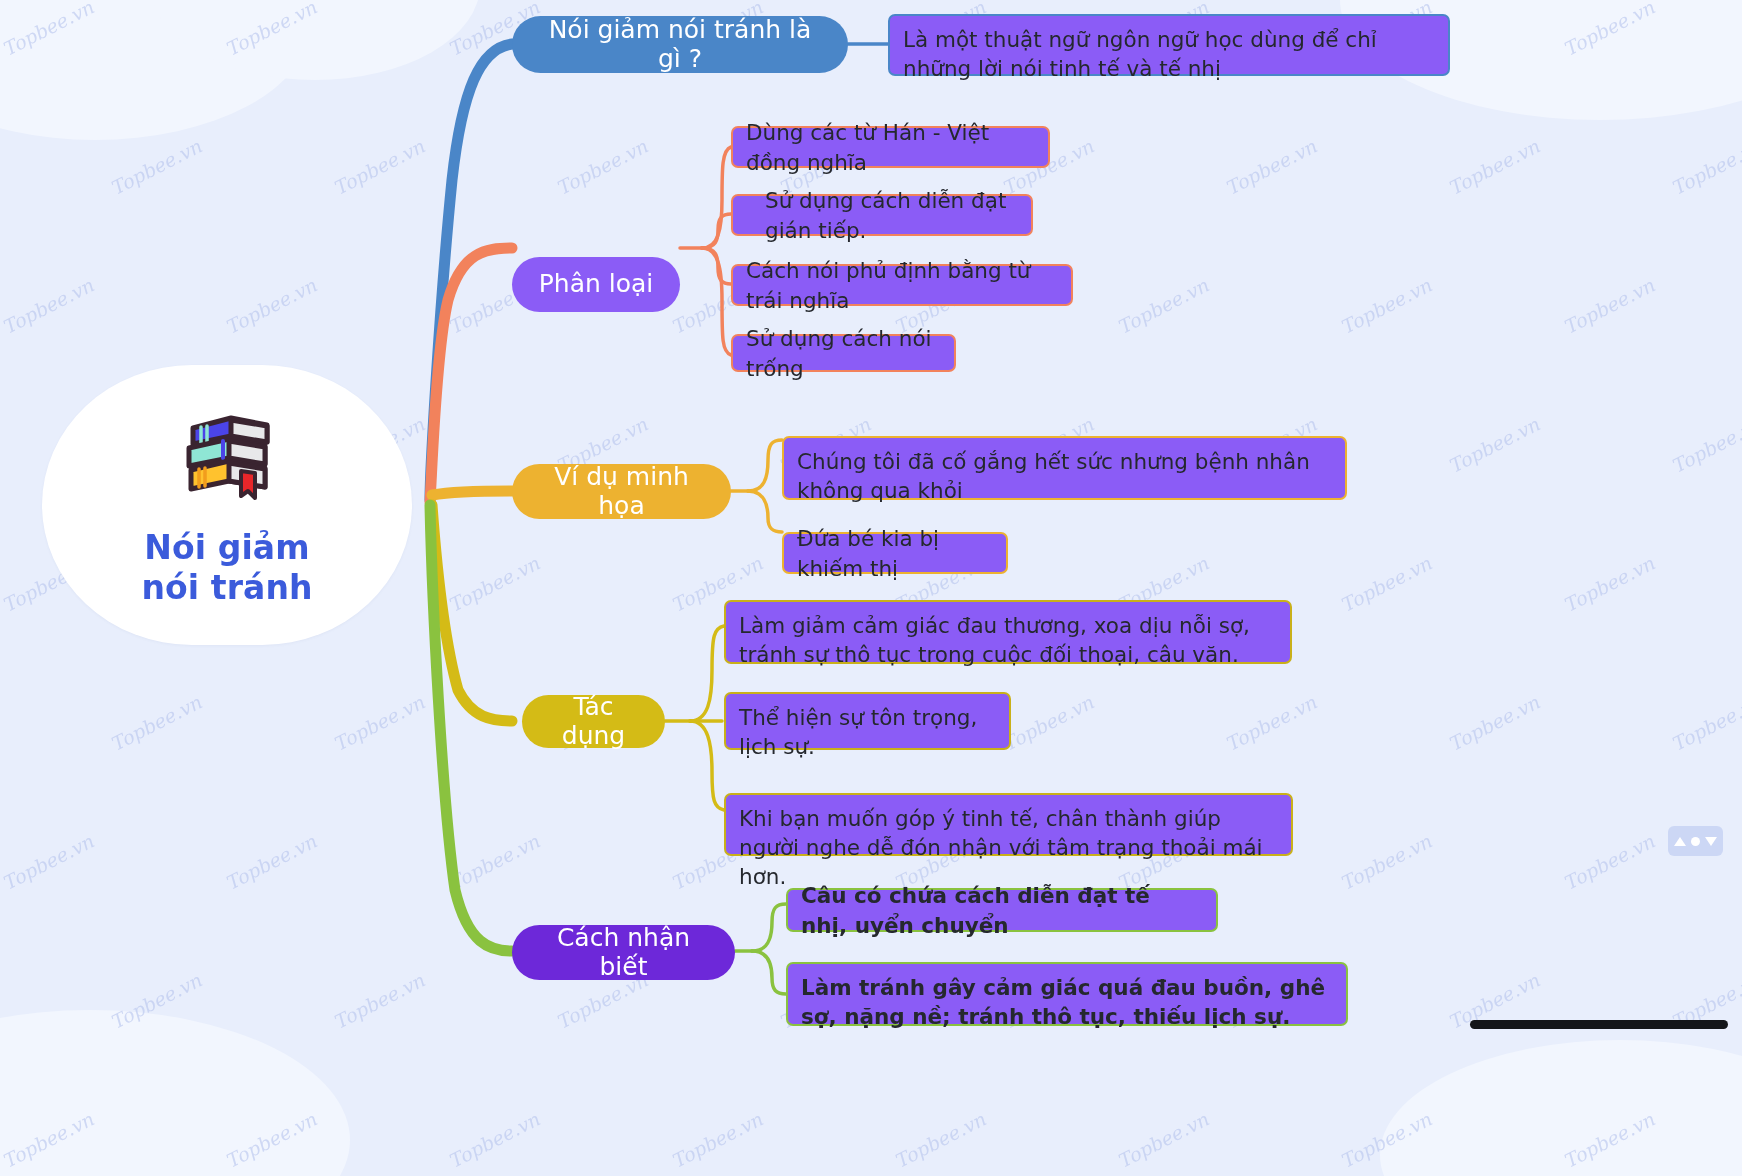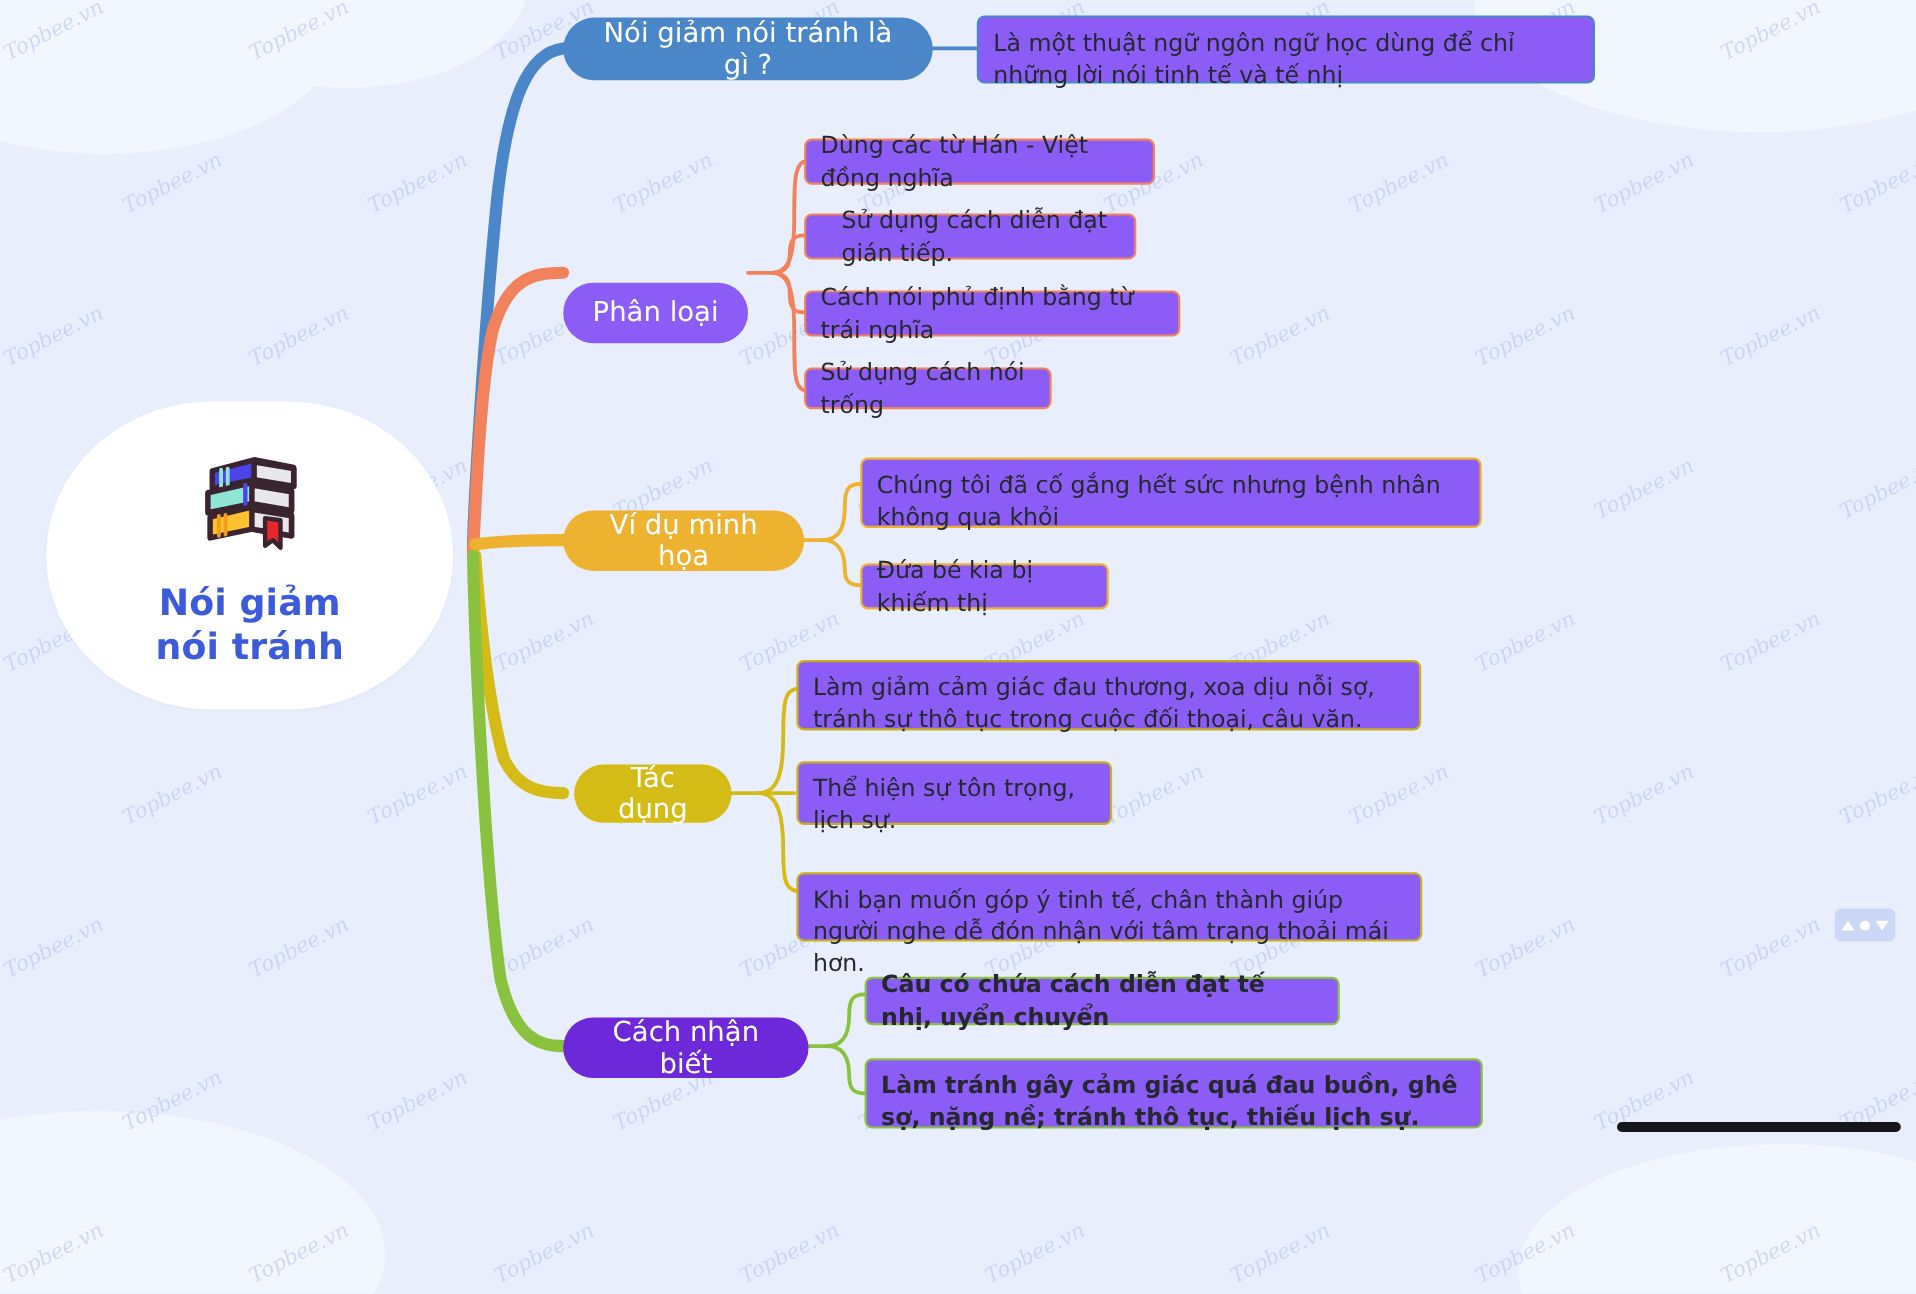--- a/index.html
+++ b/index.html
@@ -58,21 +58,21 @@
   .branch.green {background:#6d28d9;}
 
   .leaf{
     background:#8b5cf6;border:2px solid #999;border-radius:7px;
     box-sizing:border-box;display:flex;align-items:flex-start;
     font-size:21.5px;color:#25282e;line-height:1.36;
     padding:9px 13px 8px 13px;
   }
   .leaf.b-blue  {border-color:#4a86c8;}
   .leaf.b-orange{border-color:#f2825c;}
-  .leaf.b-yellow{border-color:#edb230;}
+  .leaf.b-yellow{border-color:#edb230;margin-top:20px;}
   .leaf.b-dark  {border-color:#c9b01a;}
   .leaf.b-green {border-color:#8ac23f;font-weight:bold;}
   .leaf span{display:block;width:100%;}
   .leaf.mid{align-items:center;}
 
   
   .nav-pill{
     position:absolute;left:1668px;top:826px;width:55px;height:30px;
     background:#ccd7f5;border-radius:6px;
     display:flex;align-items:center;justify-content:center;gap:5px;

